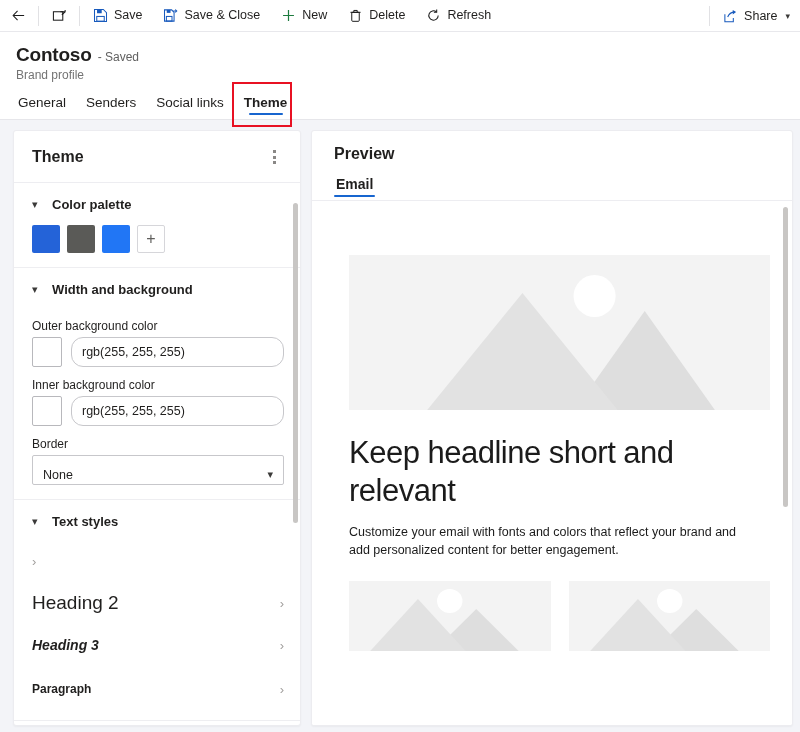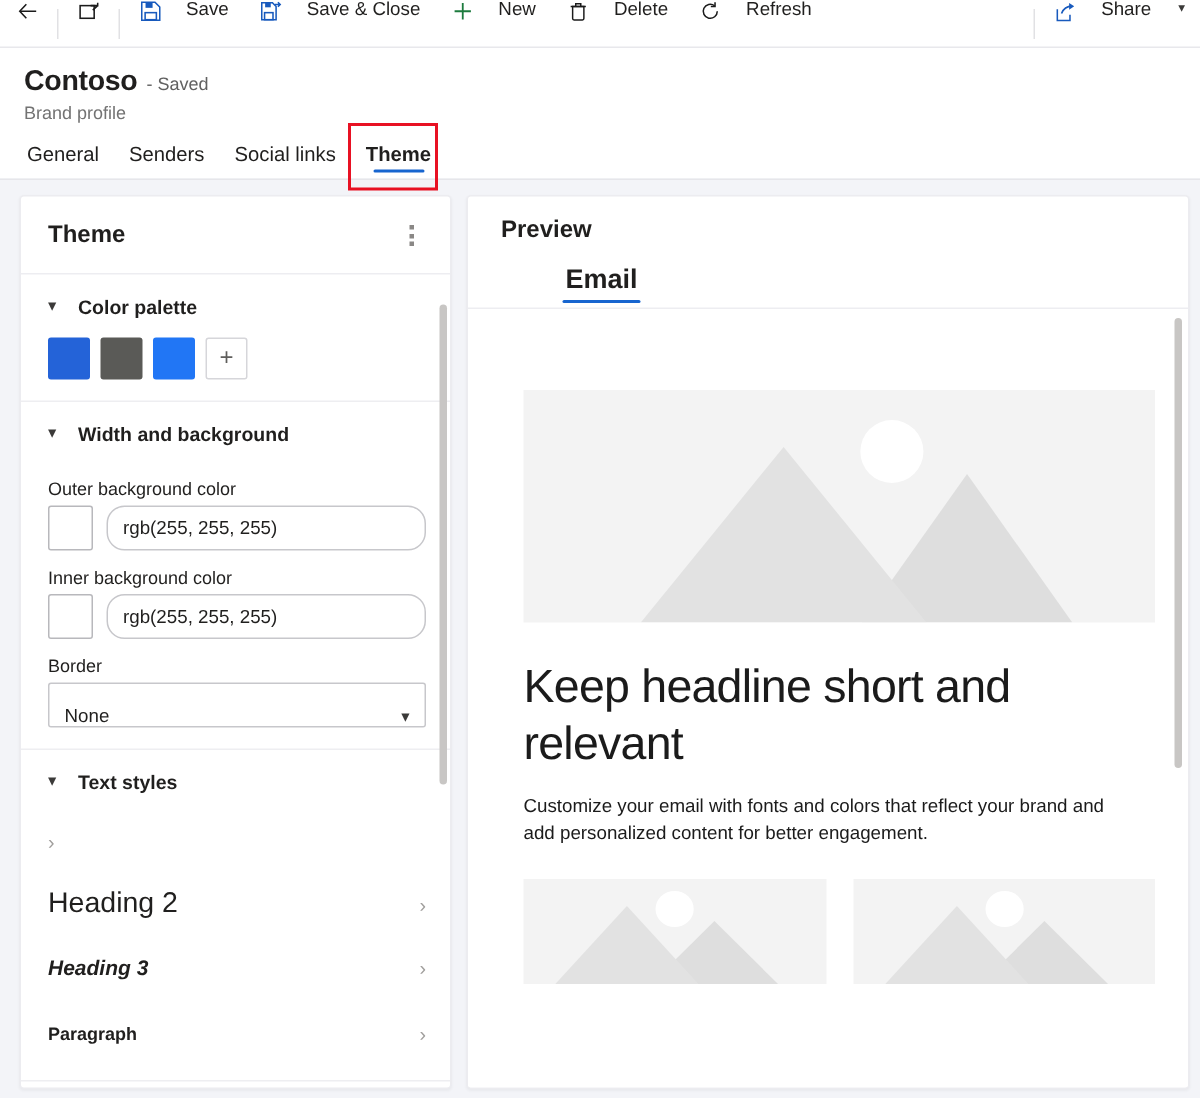--- a/index.html
+++ b/index.html
@@ -13,21 +13,21 @@
 
   
   .commandbar {
     height: 32px; background: #ffffff;
     border-bottom: 1px solid #e8e8ec;
     display: flex; align-items: center;
     position: relative;
   }
   .cb-group { display: flex; align-items: center; height: 100%; }
   .cb-btn {
-    display: flex; gap: 16px;
+    display: flex; align-items: center; gap: 6px;
     height: 32px; padding: 0 10px;
     font-size: 12.5px; color: #201f1e;
     cursor: pointer; white-space: nowrap;
   }
   .cb-sep { width: 1px; height: 20px; background: #e1e1e4; margin: 0 2px; }
   .cb-icon { display: flex; align-items: center; justify-content: center; width: 16px; height: 16px; flex: 0 0 16px; }
   .cb-right { position: absolute; right: 0; top: 0; display: flex; align-items: center; height: 32px; }
   .cb-label { line-height: 1; }
   .chev { font-size: 9px; color: #3b3a39; margin-left: 2px; }
 
@@ -117,42 +117,42 @@
     width: 30px; height: 30px; flex: 0 0 30px;
     border: 1px solid #b8b8bc; border-radius: 2px; background: #ffffff; cursor: pointer;
   }
   .textbox {
     flex: 1 1 auto; height: 30px; border: 1px solid #c7c7cb; border-radius: 12px;
     background: #fff; display: flex; align-items: center; padding: 0 10px;
     font-size: 12.5px; color: #201f1e; cursor: text;
   }
   .select {
     height: 30px; border: 1px solid #c7c7cb; border-radius: 2px; background: #fff;
-    display: flex; align-items: flex-end; justify-content: space-between;
-    padding: 0 10px; font-size: 12.5px; cursor: pointer;
+    display: flex; align-items: flex-start; justify-content: space-between;
+    padding: 12px 10px; font-size: 12.5px; cursor: pointer;
   }
   .select .chev { font-size: 11px; color: #3b3a39; }
 
   .style-row {
     display: flex; align-items: center; justify-content: space-between;
     padding: 0 16px 0 18px; cursor: pointer; min-height: 34px;
   }
   .style-row .arw { color: #a19f9d; font-size: 13px; }
   .st-h1 { font-size: 27px; font-weight: 400; letter-spacing: -0.4px; }
   .st-h2 { font-size: 19px; font-weight: 400; }
   .st-h3 { font-size: 14px; font-weight: 600; font-style: italic; }
   .st-p  { font-size: 12px; font-weight: 700; }
 
   
   .prev-head { padding: 14px 0 0 22px; }
   .prev-title { font-size: 16px; font-weight: 600; }
   .prev-tabs { display: flex; margin-top: 9px; }
   .prev-tab {
-    position: relative; font-size: 18px; font-weight: 600;
-    padding: 4px 2px 8px 2px; cursor: pointer; margin-left: 41px;
+    position: relative; font-size: 14px; font-weight: 600;
+    padding: 4px 2px 8px 2px; cursor: pointer;
   }
   .prev-tab.active::after {
     content: ""; position: absolute; left: 0; right: 0; bottom: 3px;
     height: 2.5px; background: #1765cf; border-radius: 2px;
   }
   .prev-divider { height: 1px; background: #ededf1; }
 
   .prev-body { flex: 1 1 auto; position: relative; overflow: hidden; background: #ffffff; }
   .email { padding: 26px 22px 0 37px; }
   .logo-row { display: flex; align-items: center; gap: 9px; }

